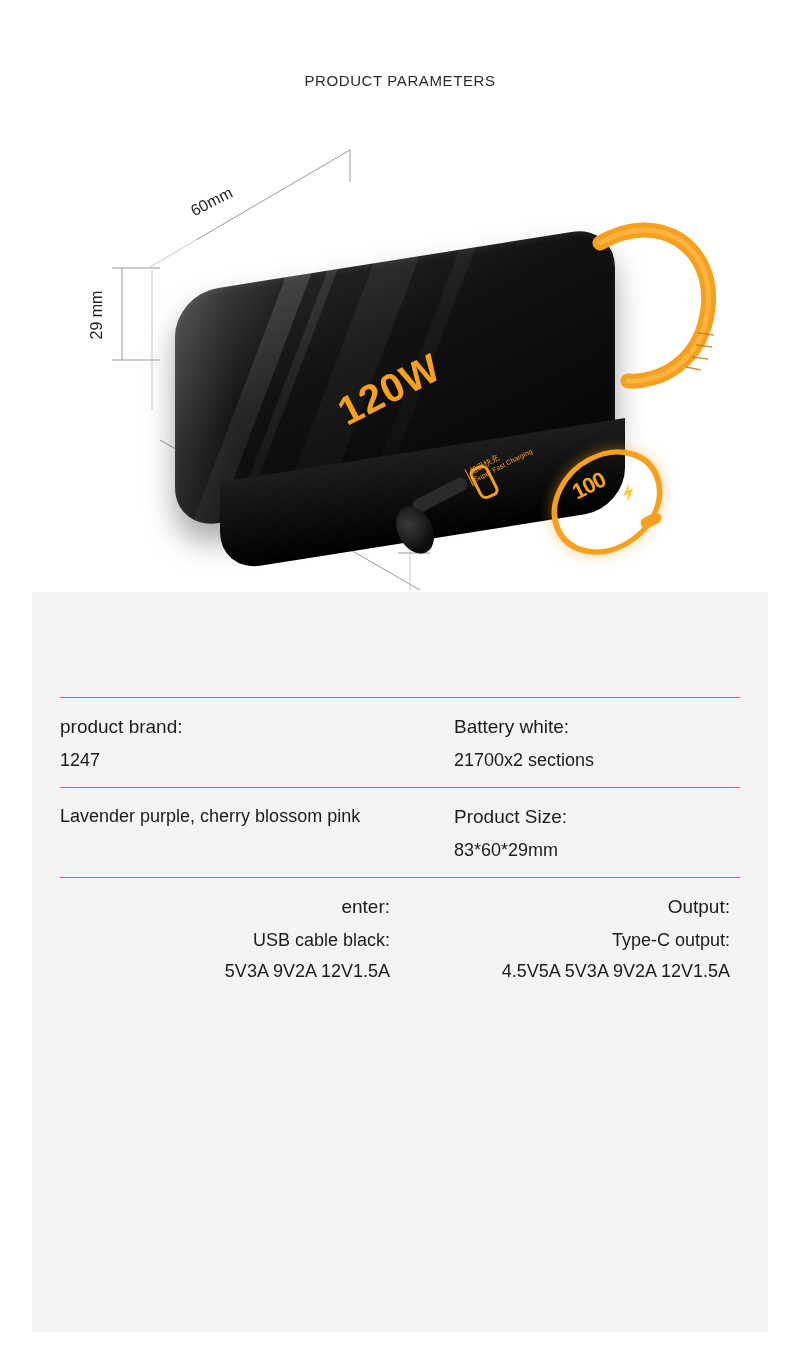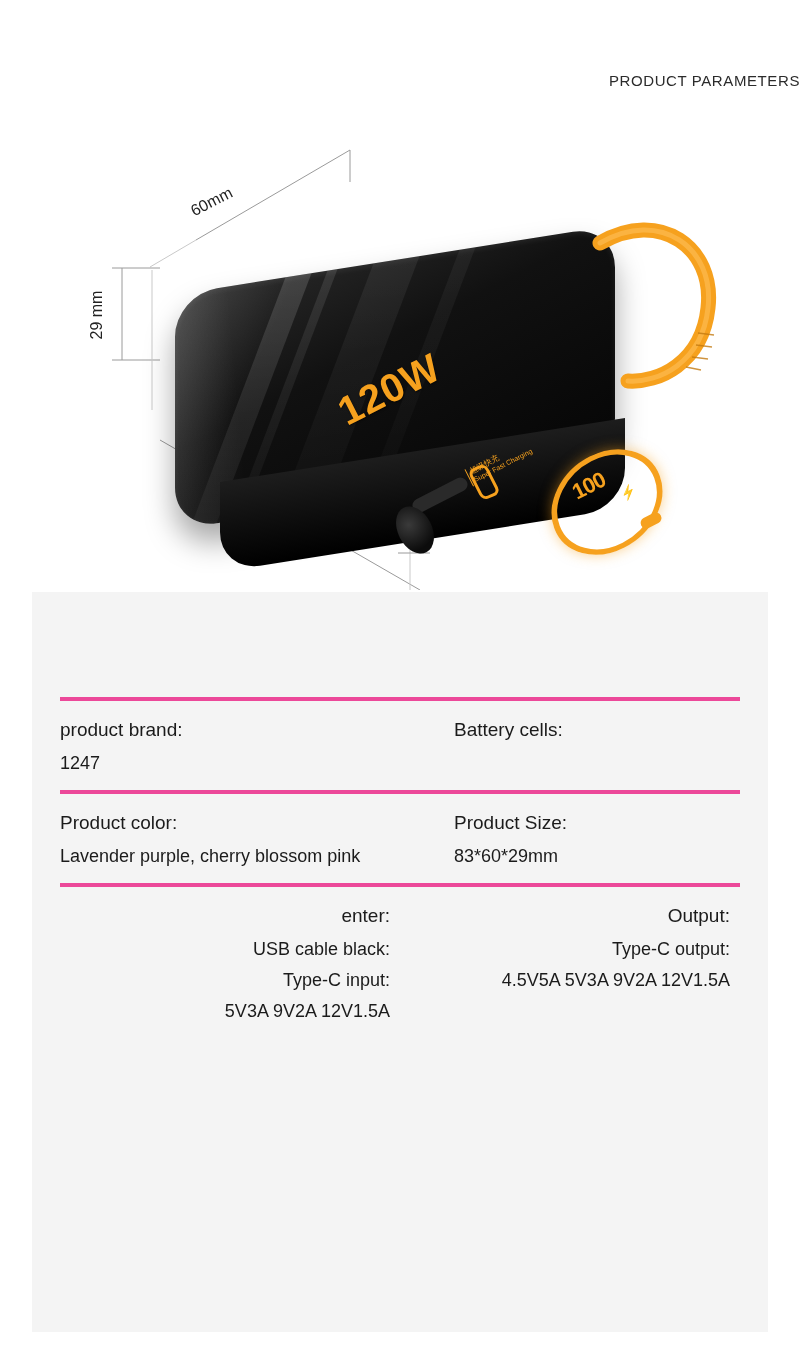--- a/index.html
+++ b/index.html
@@ -11,21 +11,21 @@
     color: #1a1a1a;
     overflow: hidden;
   }
 
   .page { position: relative; width: 800px; height: 1352px; background:#fff; }
 
   
   .header-title {
     position: absolute;
     top: 72px; left: 0; width: 100%;
-    text-align: right;
+    text-align: center;
     font-size: 15px;
     letter-spacing: 0.6px;
     color: #2b2b2b;
     font-family: "Liberation Sans", sans-serif;
   }
 
   
   .product-area {
     position: absolute;
     top: 110px; left: 0; width: 800px; height: 480px;
@@ -197,21 +197,21 @@
     width: 736px; height: 740px;
     background: #f4f4f4;
   }
   .spec-table {
     position: absolute;
     top: 105px; left: 28px;
     width: 680px;
   }
   .spec-row {
     display: flex;
-    border-top: 4px solid #ec4899;
+    border-top: 1px solid #ec4899;
     padding: 18px 0 16px 0;
   }
   .spec-row:last-child { border-bottom: none; text-align: right; }
   .spec-col { width: 50%; padding-right: 10px; }
   .spec-col.right { padding-left: 54px; }
   .spec-title {
     font-size: 19px;
     color: #1b1b1b;
     margin-bottom: 12px;
     font-family: "Liberation Sans", sans-serif;
@@ -297,40 +297,39 @@
 
   <div class="spec-panel">
     <div class="spec-table">
 
       <div class="spec-row">
         <div class="spec-col">
           <div class="spec-title">product brand:</div>
           <div class="spec-val">1247</div>
         </div>
         <div class="spec-col right">
-          <div class="spec-title">Battery cells:</div>
+          <div class="spec-title">Battery white:</div>
+          <div class="spec-val">21700x2 sections</div>
         </div>
       </div>
 
       <div class="spec-row">
         <div class="spec-col">
-          <div class="spec-title">Product color:</div>
           <div class="spec-val">Lavender purple, cherry blossom pink</div>
         </div>
         <div class="spec-col right">
           <div class="spec-title">Product Size:</div>
           <div class="spec-val">83*60*29mm</div>
         </div>
       </div>
 
       <div class="spec-row">
         <div class="spec-col">
           <div class="spec-title">enter:</div>
           <div class="spec-val">USB cable black:</div>
-          <div class="spec-val">Type-C input:</div>
           <div class="spec-val">5V3A 9V2A 12V1.5A</div>
         </div>
         <div class="spec-col right">
           <div class="spec-title">Output:</div>
           <div class="spec-val">Type-C output:</div>
           <div class="spec-val">4.5V5A 5V3A 9V2A 12V1.5A</div>
         </div>
       </div>
 
     </div>

